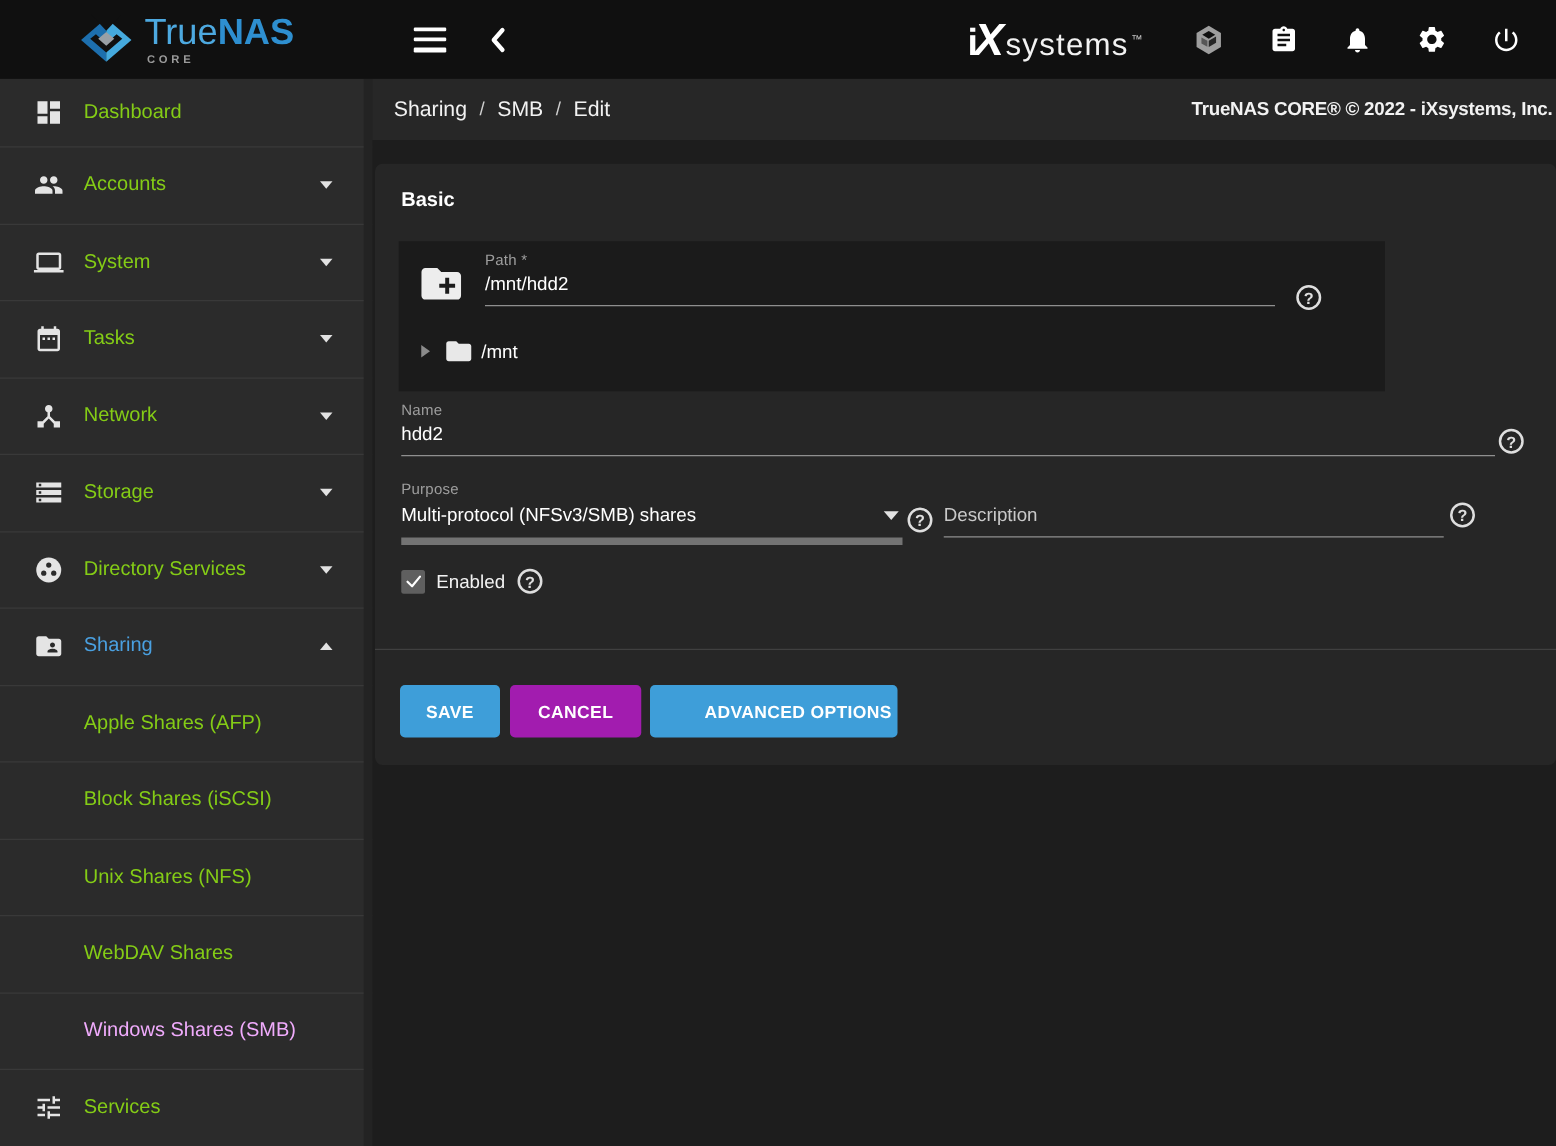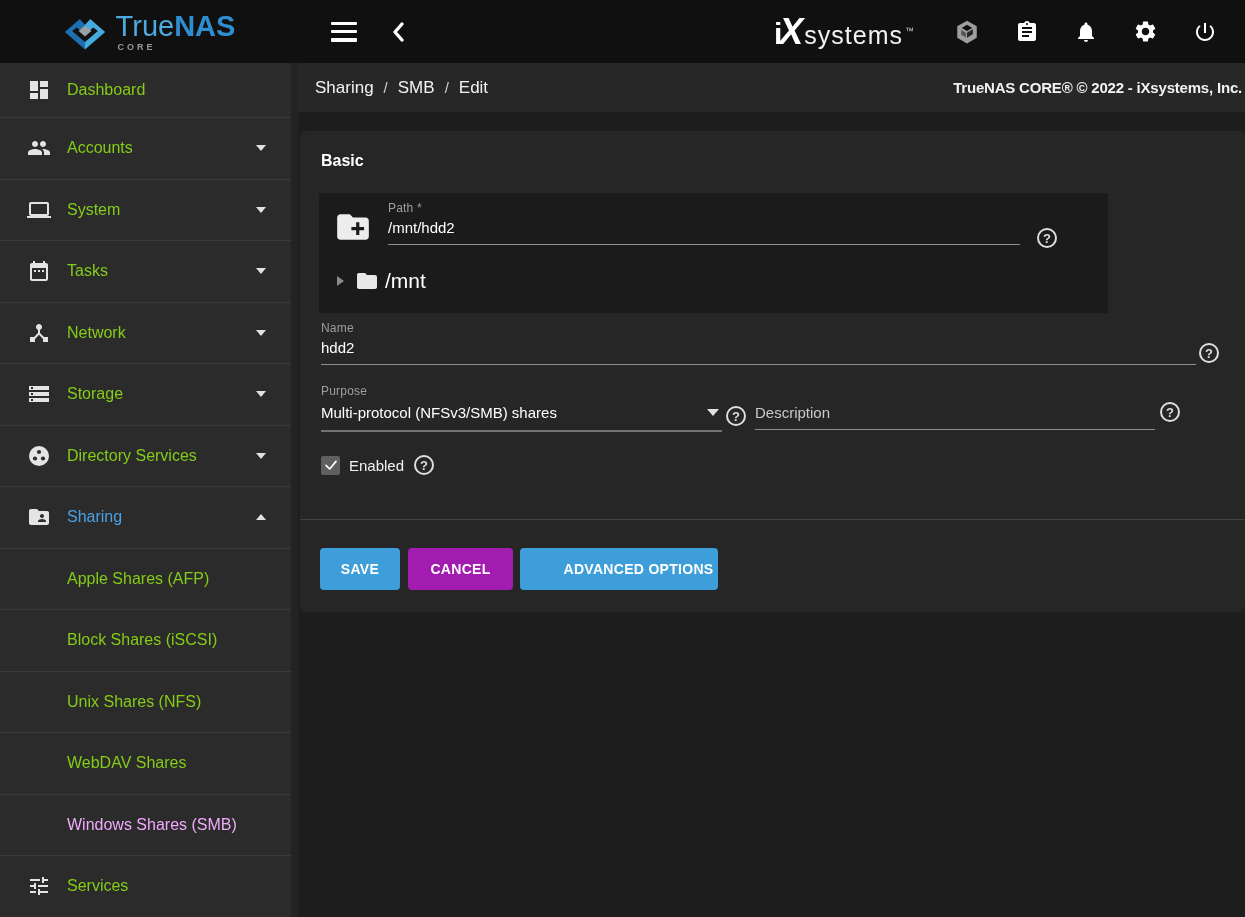--- a/index.html
+++ b/index.html
@@ -81,27 +81,27 @@
     font-family:"Liberation Sans", sans-serif; padding:4px 0 8px 0; outline:none; }
   .underline-input::placeholder { color:#c9c9c9; opacity:1; }
   .help { width:20px; height:20px; border:2px solid #dedede; border-radius:50%;
     color:#dedede; font-size:13px; font-weight:700; display:flex; align-items:center;
     justify-content:center; cursor:pointer; background:transparent; flex:none; }
   .path-help { position:absolute; left:718px; top:35px; }
   .tree-row { position:absolute; left:14px; top:76px; display:flex; align-items:center; cursor:pointer; }
   .tree-arrow { width:0; height:0; border-top:5.5px solid transparent;
     border-bottom:5.5px solid transparent; border-left:7px solid #8b8b8b; margin-left:4px; }
   .tree-folder { margin-left:11px; color:#e8e8e8; }
-  .tree-label { margin-left:6px; font-size:21px; color:#fff; }
+  .tree-label { margin-left:6px; font-size:15px; color:#fff; }
 
   .name-field { position:absolute; left:21px; top:190px; width:875px; }
   .name-help { position:absolute; left:899px; top:212px; }
 
   .purpose-field { position:absolute; left:21px; top:253px; width:401px; }
-  .select-row { display:flex; align-items:center; border-bottom:2px solid #737373;
+  .select-row { display:flex; align-items:center; border-bottom:6px solid #737373;
     padding:6px 0 9px 0; cursor:pointer; }
   .select-value { font-size:15px; color:#fff; flex:1; }
   .select-arrow { width:0; height:0; border-left:6px solid transparent;
     border-right:6px solid transparent; border-top:7px solid #e2e2e2; margin-right:3px; }
   .purpose-help { position:absolute; left:426px; top:275px; }
 
   .desc-field { position:absolute; left:455px; top:269px; width:400px; }
   .desc-help { position:absolute; left:860px; top:271px; }
 
   .enabled-row { position:absolute; left:21px; top:324px; display:flex; align-items:center; }

